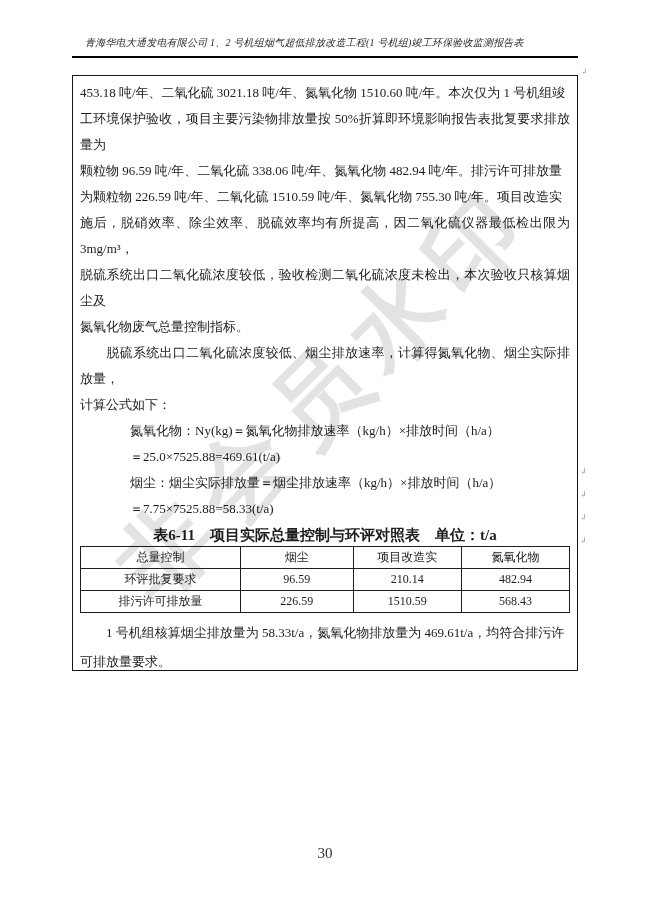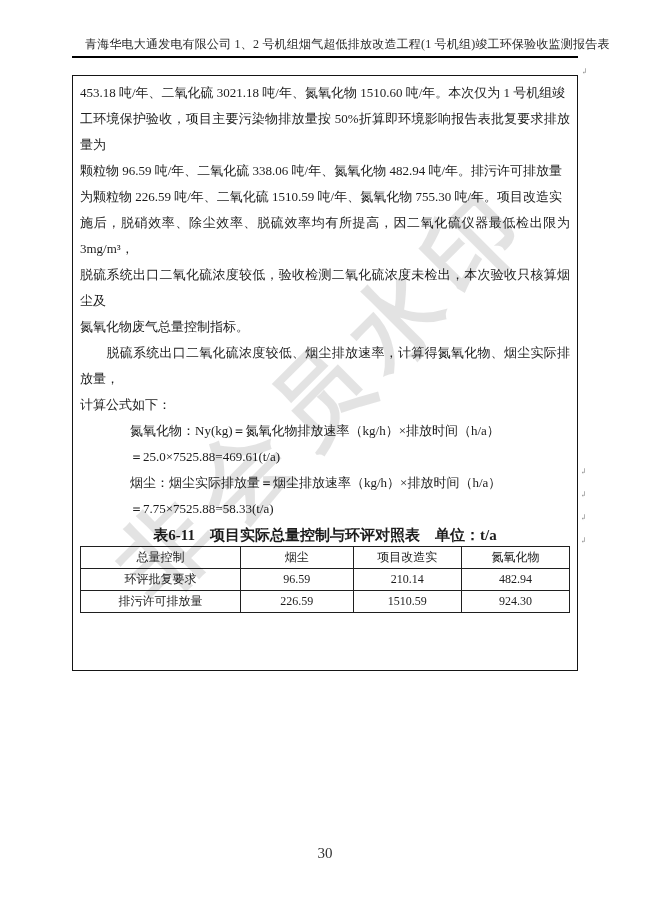--- a/index.html
+++ b/index.html
@@ -2,21 +2,21 @@
 <html><head>
 <meta charset="utf-8">
 <style>
   html,body { margin:0; padding:0; background:#ffffff; }
   .page {
     position:relative; width:650px; height:919px; background:#fff; overflow:hidden;
     font-family:"Liberation Serif","DejaVu Serif",serif; color:#1c1c1c;
   }
   .doc-header {
     position:absolute; left:85px; top:36px; width:490px;
-    font-size:12px; color:#2b2b2b; letter-spacing:0.2px; white-space:nowrap;
+    font-size:10px; color:#2b2b2b; letter-spacing:0.2px; white-space:nowrap;font-style:italic;
   }
   .header-rule { position:absolute; left:72px; top:56px; width:506px; height:2px; background:#000; }
   .content-box {
     position:absolute; left:72px; top:75px; width:506px; height:596px;
     border:1.5px solid #151515; box-sizing:border-box; padding:4px 7px 0 7px;
   }
   .para { font-size:13px; line-height:26px; white-space:pre-line; text-align:justify; }
   .para.formulas { padding-left:50px; text-align:left; }
   .table-caption { text-align:center; font-weight:bold; font-size:15px; margin-top:4px; line-height:18px; }
   table.totals { width:100%; border-collapse:collapse; table-layout:fixed; margin-top:2px; }
@@ -77,25 +77,27 @@
         <tr>
           <td>环评批复要求</td>
           <td>96.59</td>
           <td>210.14</td>
           <td>482.94</td>
         </tr>
         <tr>
           <td>排污许可排放量</td>
           <td>226.59</td>
           <td>1510.59</td>
-          <td>924.30</td>
+          <td>568.43</td>
         </tr>
       </tbody>
     </table>
 
+    <div class="para conclusion">　　1 号机组核算烟尘排放量为 58.33t/a，氮氧化物排放量为 469.61t/a，均符合排污许
+可排放量要求。</div>
   </div>
 
   <div class="watermark">非会员水印</div>
 
   <span class="pmark m0">↲</span>
   <span class="pmark m1">↲</span>
   <span class="pmark m2">↲</span>
   <span class="pmark m3">↲</span>
   <span class="pmark m4">↲</span>
 

